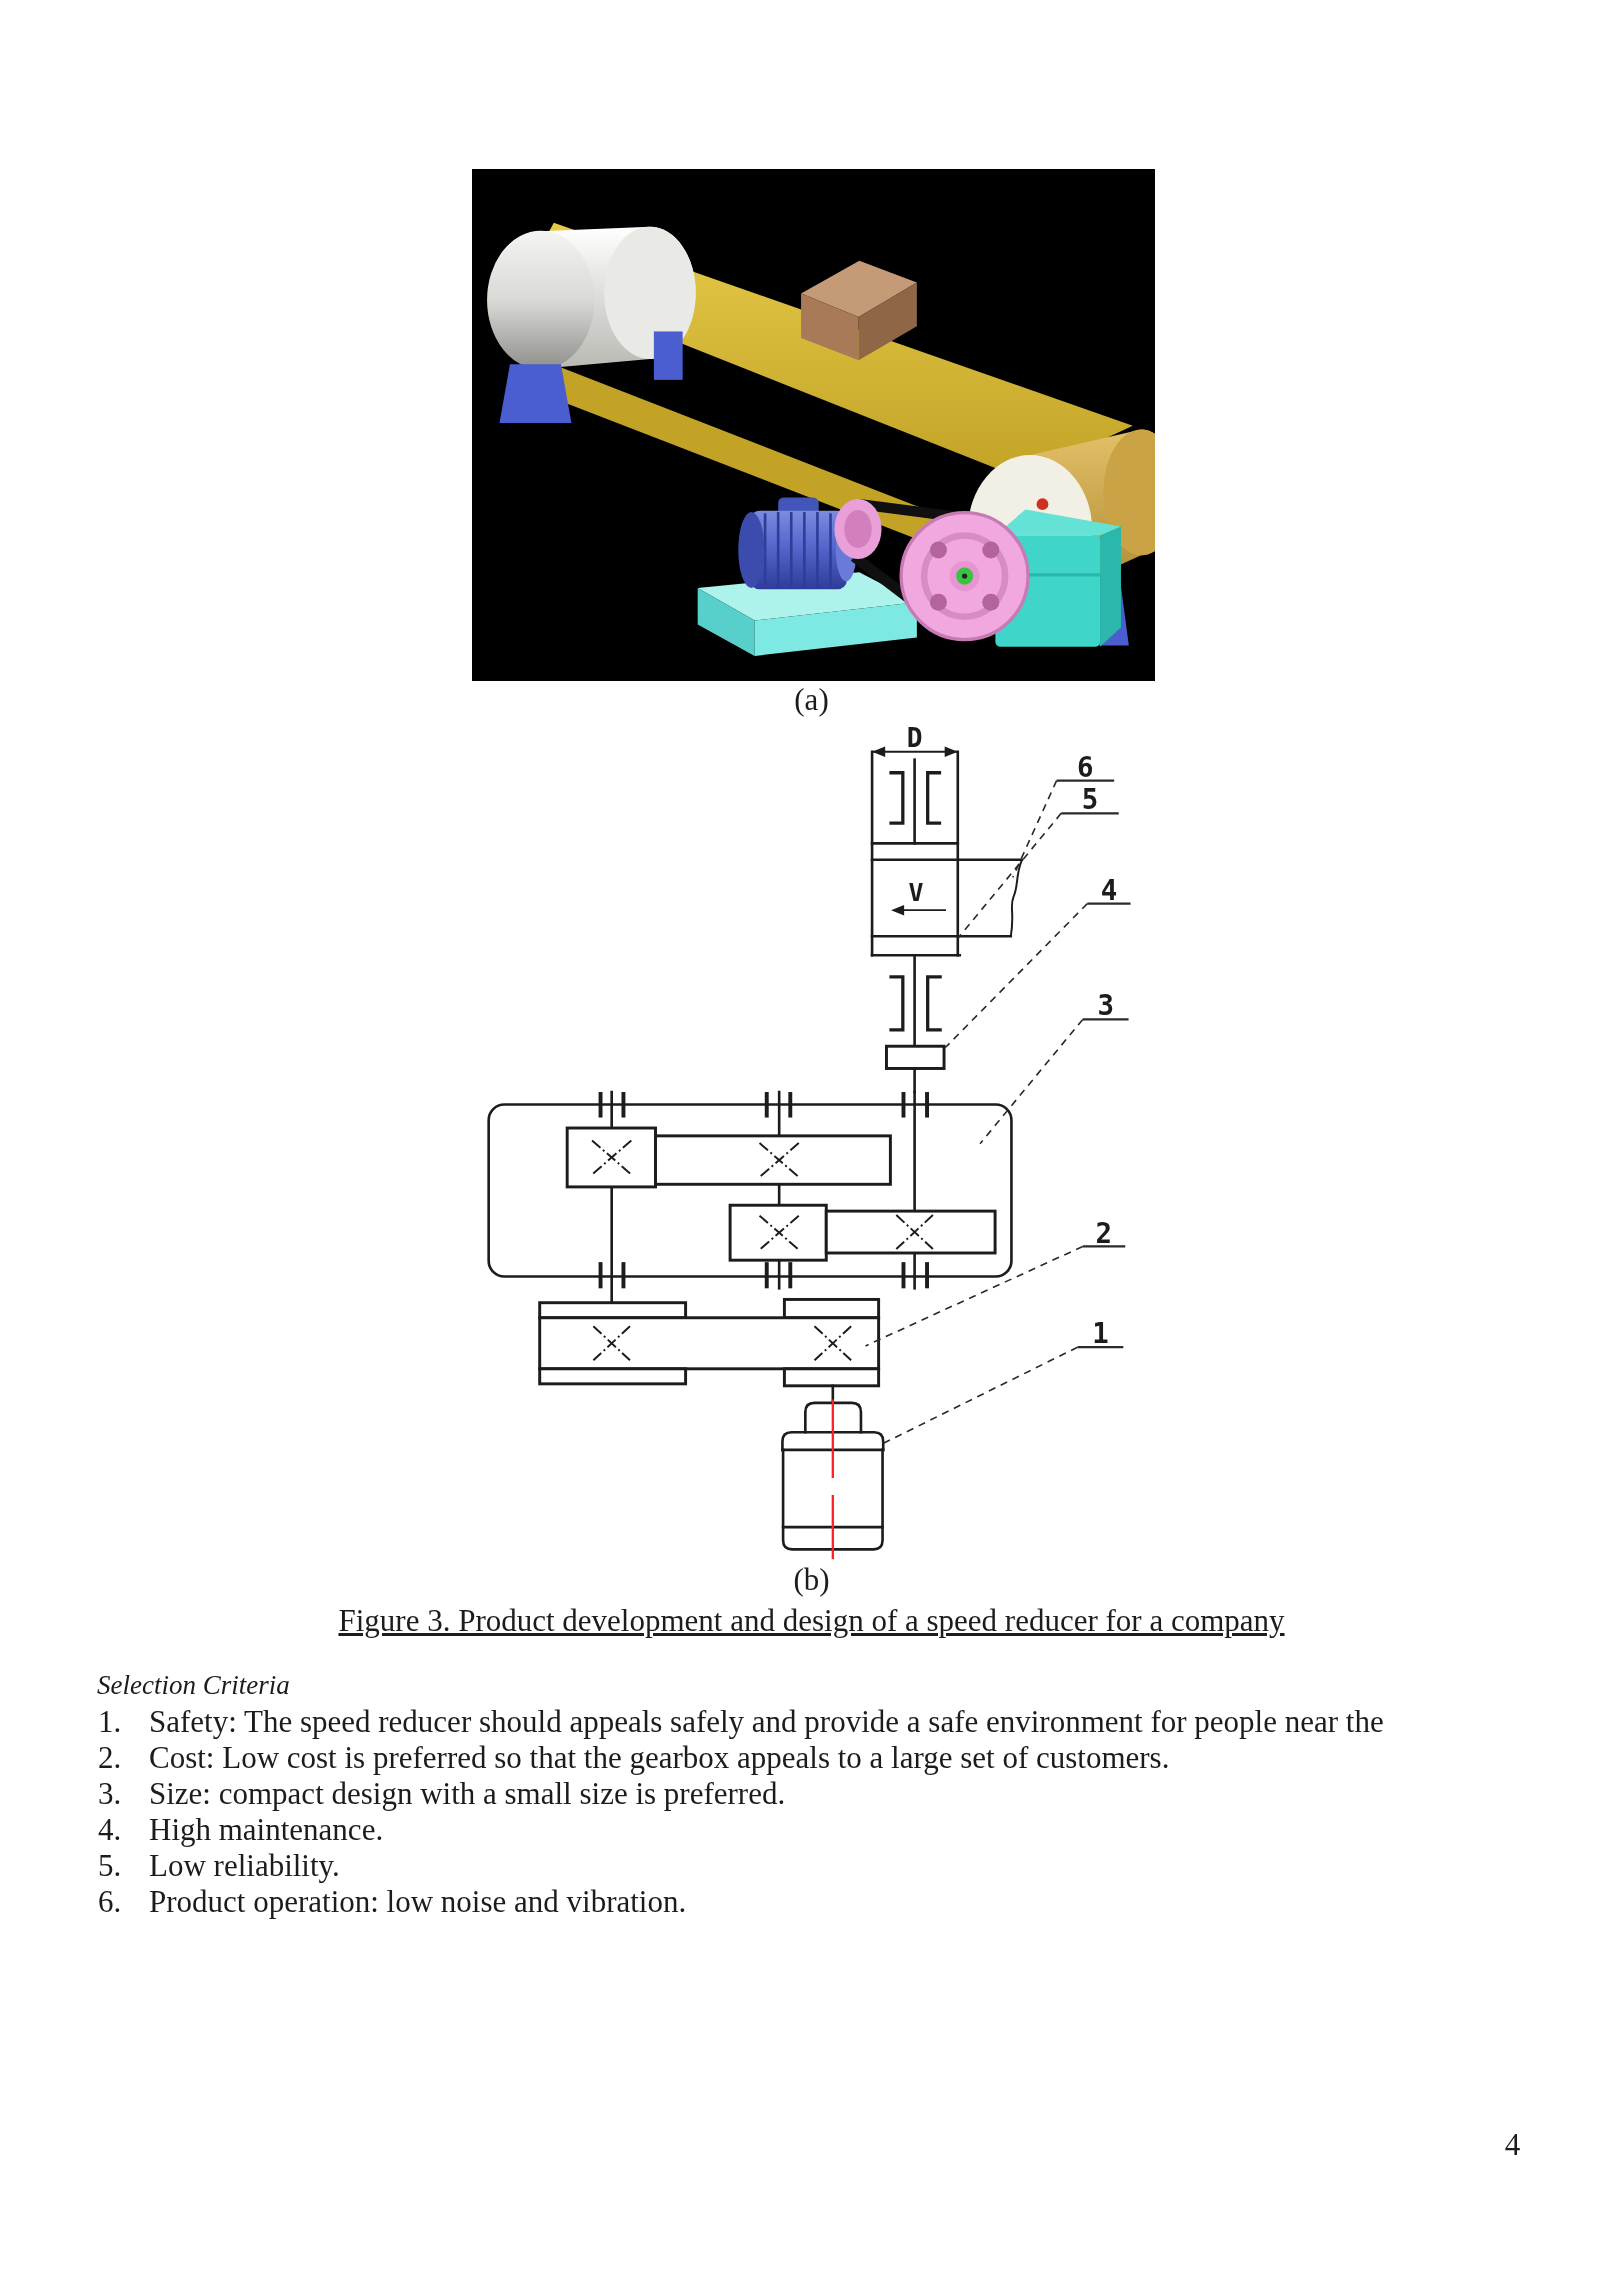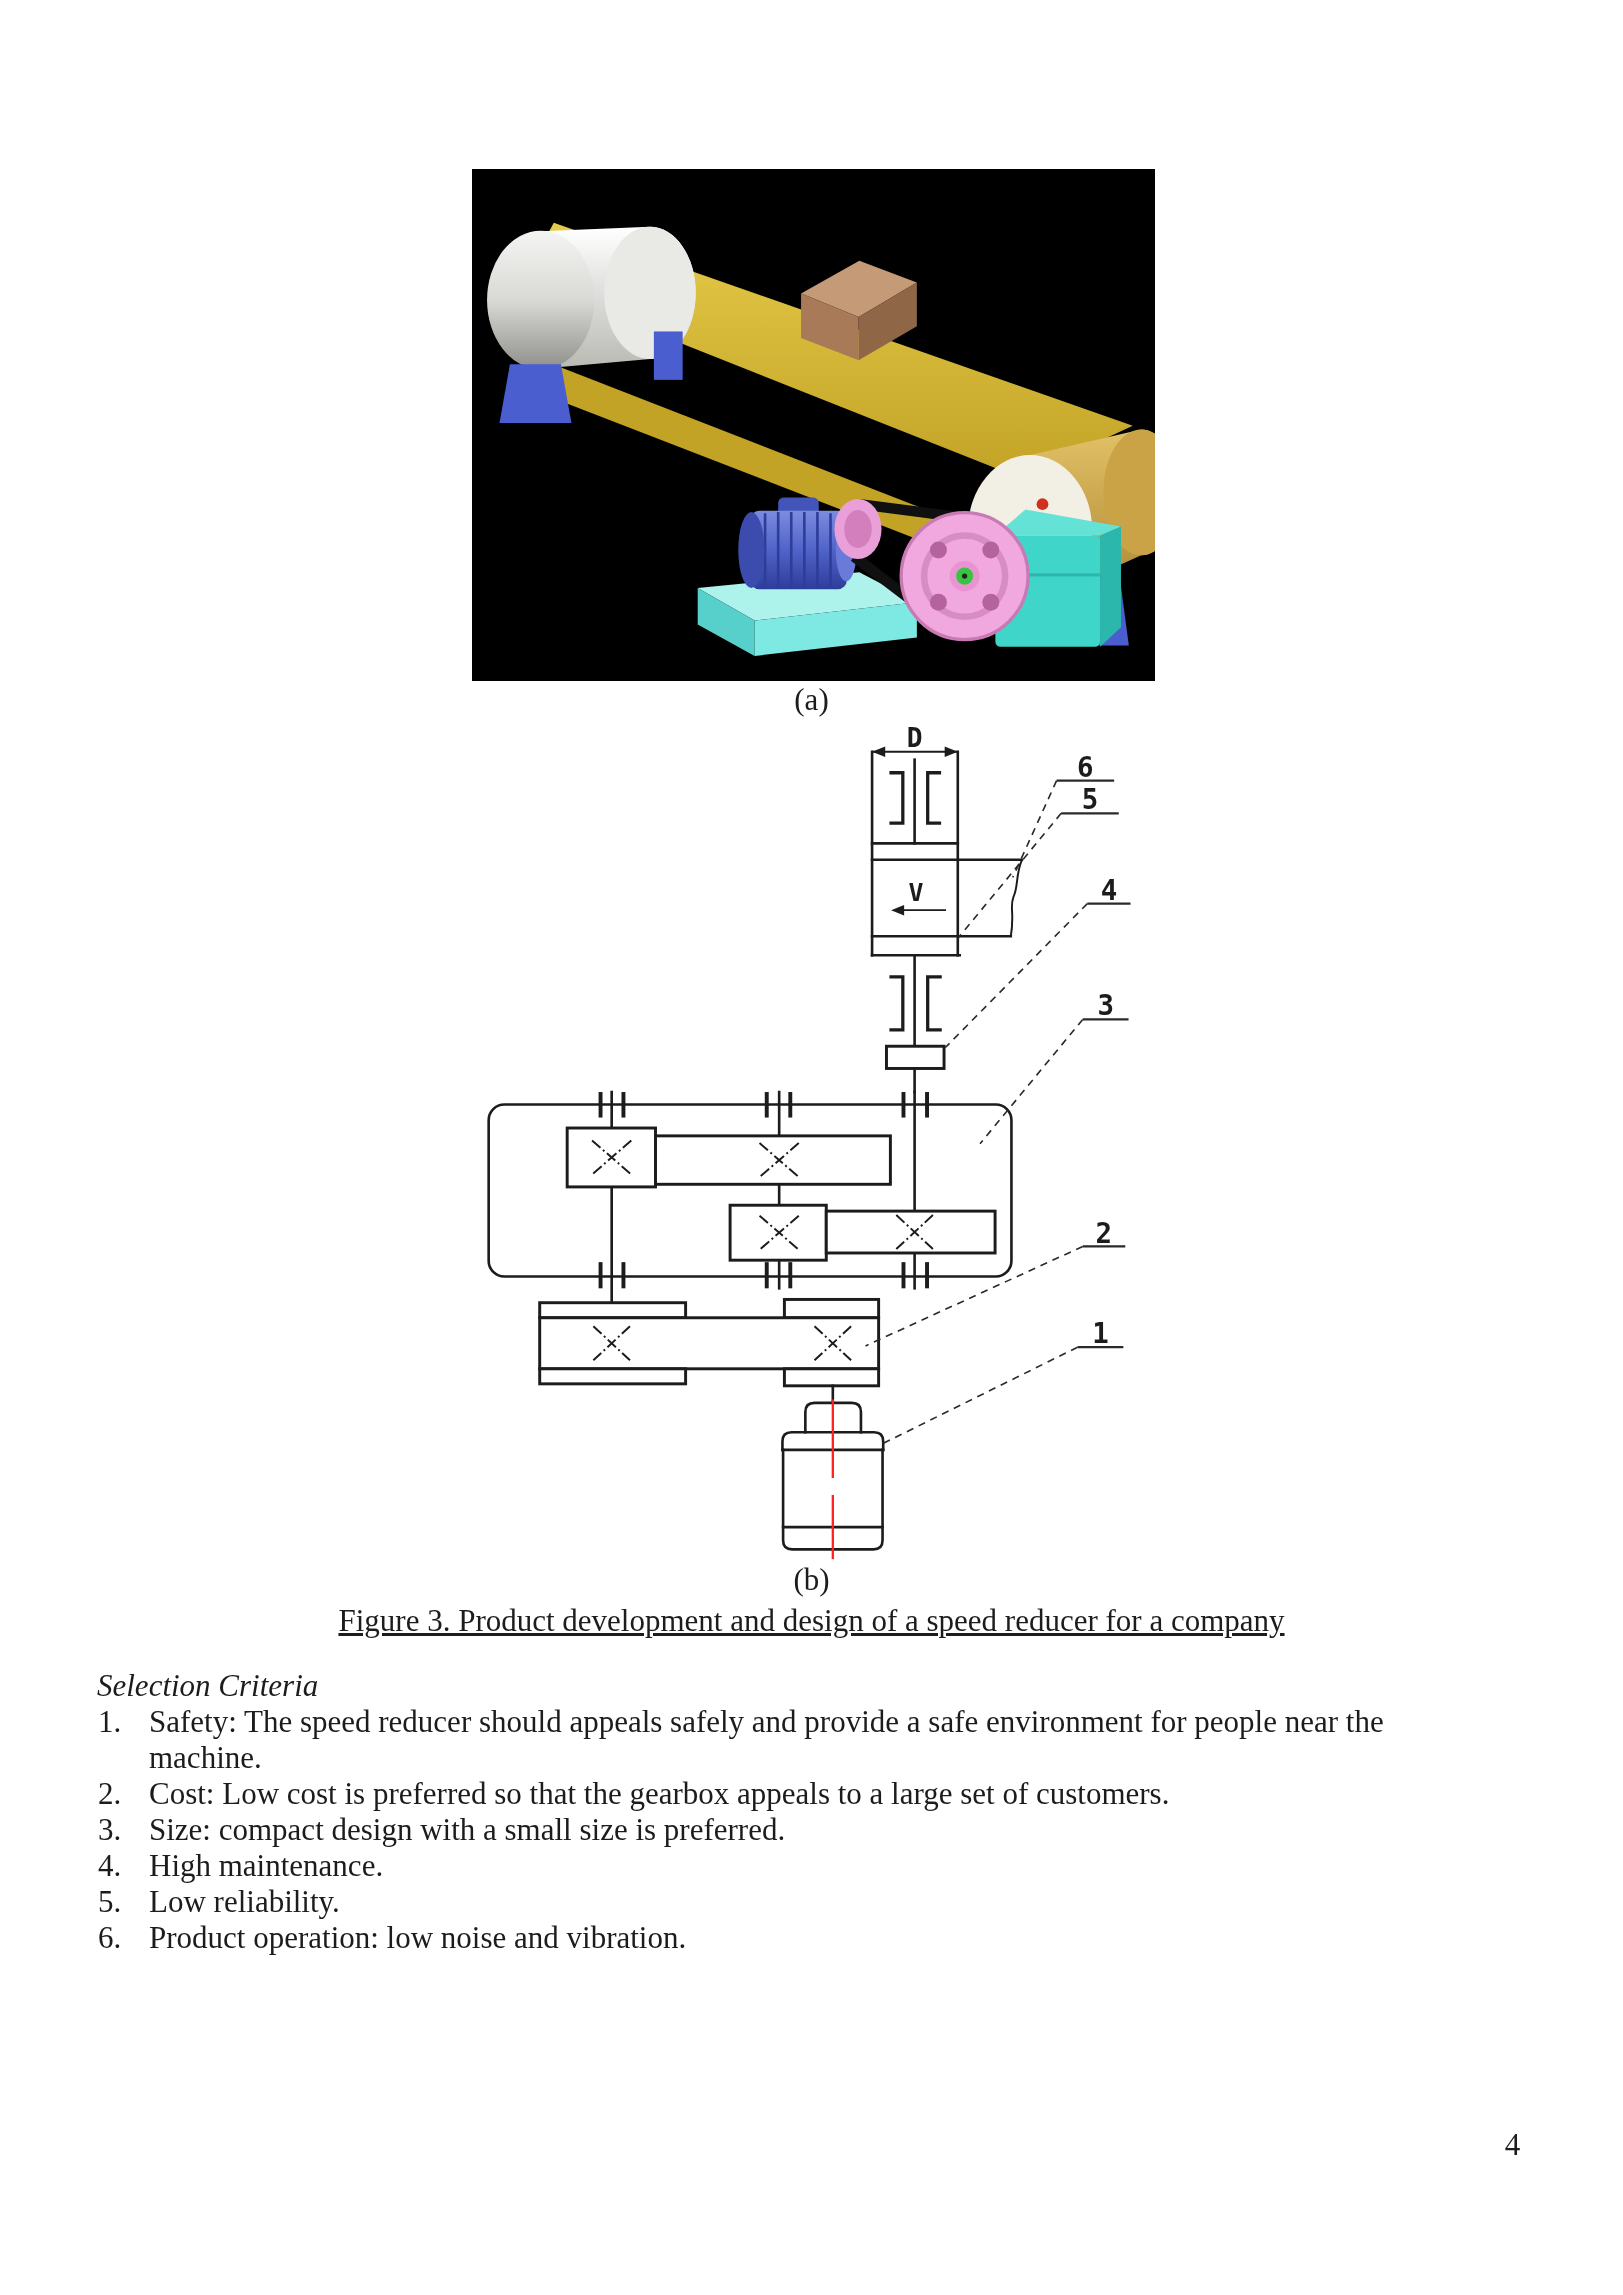--- a/index.html
+++ b/index.html
@@ -25,21 +25,21 @@
     font-size:31px;line-height:34px;
   }
   .label-a{top:683px;}
   .label-b{top:1563px;}
   .fig-caption{
     position:absolute;left:0;top:1602px;width:100%;text-align:center;
     font-size:31px;line-height:37px;text-decoration:underline;
   }
   .section-heading{
     position:absolute;left:97px;top:1667px;
-    font-size:31px;font-style:italic;line-height:37px;
+    font-size:27px;font-style:italic;line-height:37px;
   }
   .criteria{
     position:absolute;left:98px;top:1704px;width:1407px;
     font-size:31px;line-height:36px;
   }
   .crit-item{display:flex;align-items:flex-start;}
   .crit-num{width:51px;flex:0 0 51px;}
   .crit-text{flex:1;}
   .page-number{
     position:absolute;left:1480px;top:2127px;width:65px;text-align:center;
@@ -310,21 +310,20 @@
 
   <div class="fig-caption">Figure 3. Product development and design of a speed reducer for a company</div>
 
   <div class="section-heading">Selection Criteria</div>
 
   <div class="criteria">
     <div class="crit-item">
       <span class="crit-num">1.</span>
       <span class="crit-text">
         <div>Safety: The speed reducer should appeals safely and provide a safe environment for people near the</div>
-        <div>machine.</div>
       </span>
     </div>
     <div class="crit-item">
       <span class="crit-num">2.</span>
       <span class="crit-text">
         <div>Cost: Low cost is preferred so that the gearbox appeals to a large set of customers.</div>
       </span>
     </div>
     <div class="crit-item">
       <span class="crit-num">3.</span>

